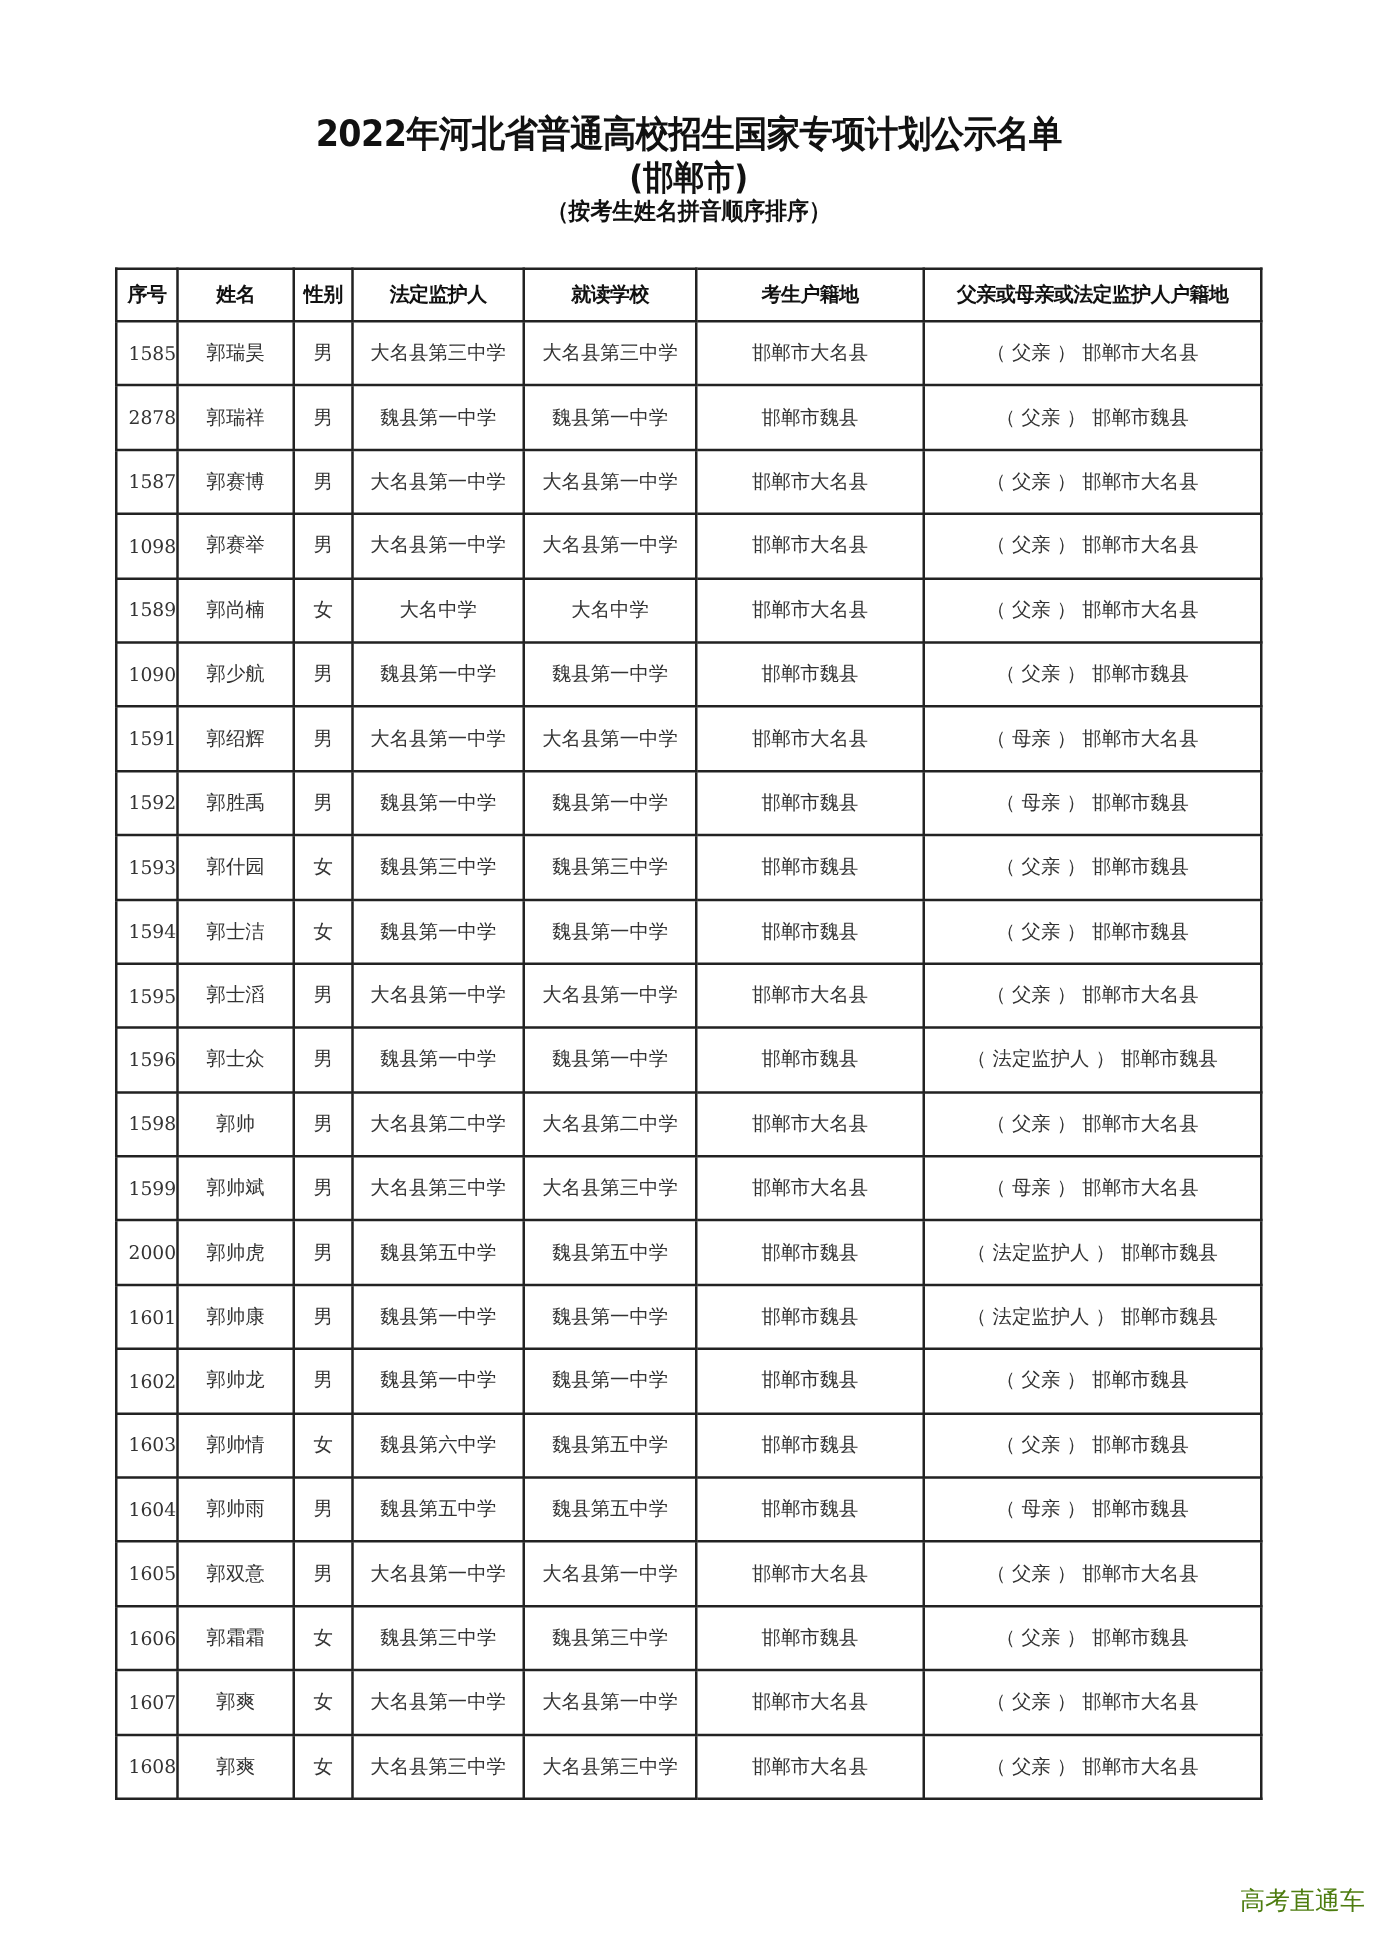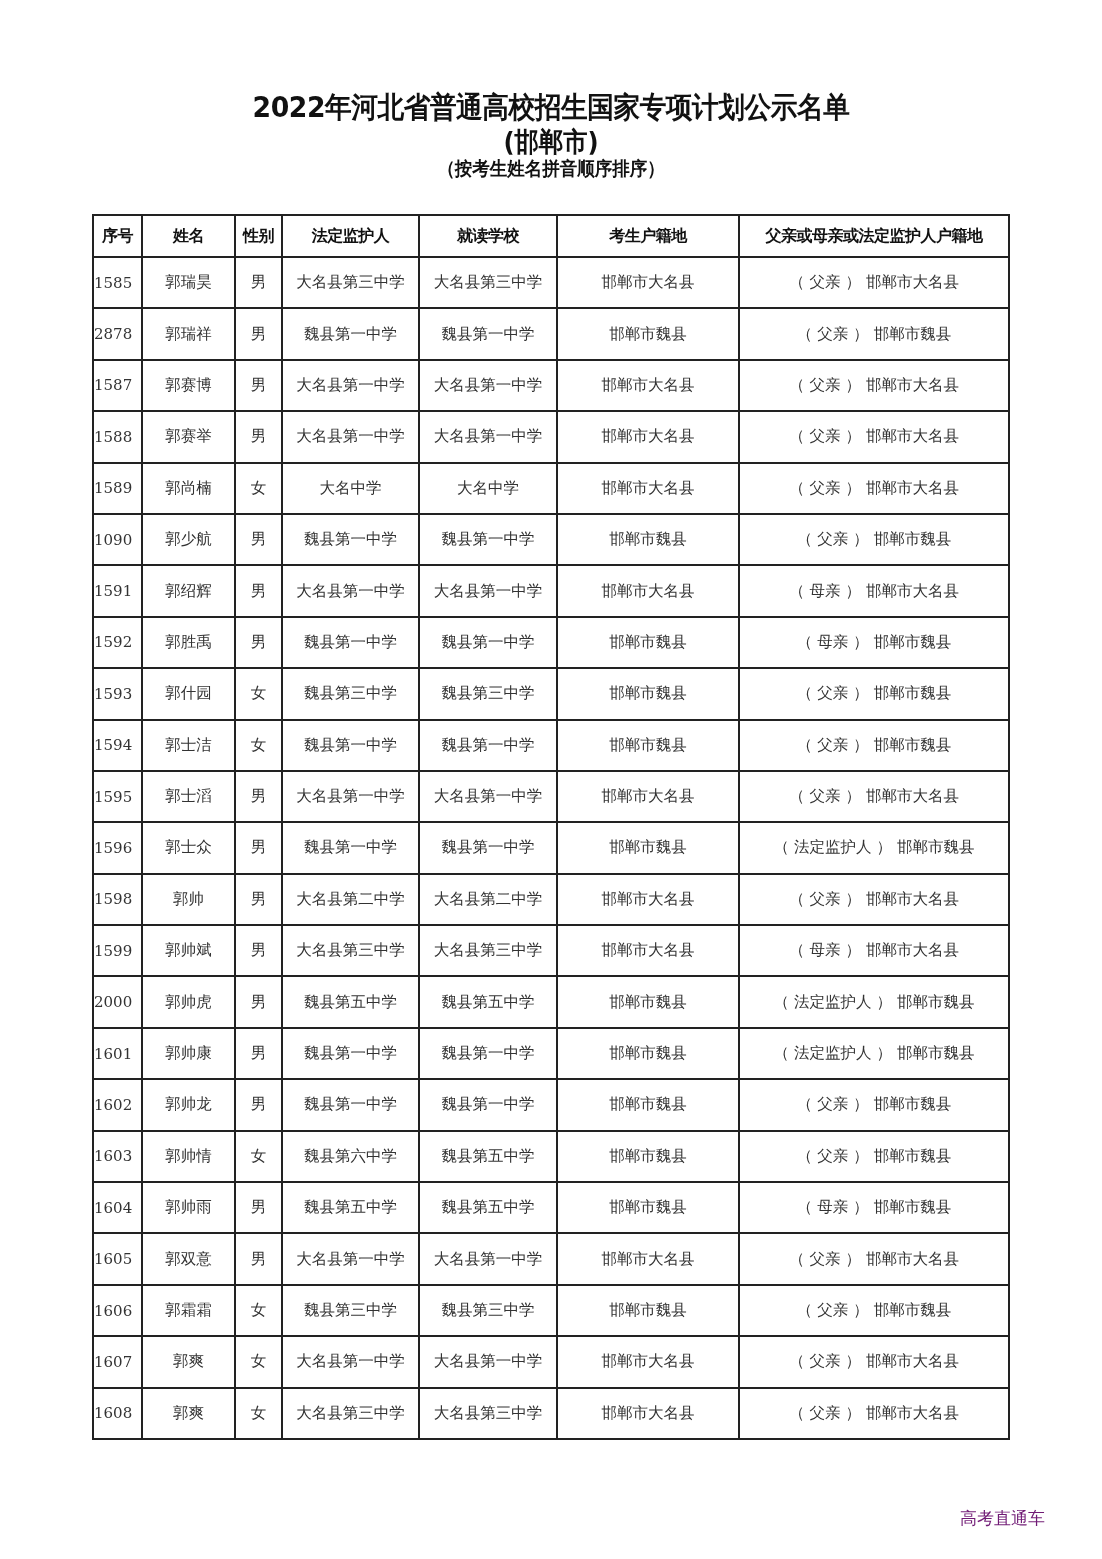--- a/index.html
+++ b/index.html
@@ -7,23 +7,23 @@
          font-family:"DejaVu Serif","Liberation Serif",serif; color:#222; }
   .title { position:absolute; left:0; width:1102px; text-align:center; color:#111;
            font-family:"DejaVu Sans","Liberation Sans",sans-serif; font-weight:bold; }
   .t1 { top:88px; font-size:29px; letter-spacing:-0.5px; transform:scaleX(0.92); }
   .t2 { top:124px; font-size:27px; transform:scaleX(0.9); }
   .t3 { top:156px; font-size:19px; transform:scaleX(0.92); }
   table { position:absolute; left:92px; top:191px; border-collapse:collapse; table-layout:fixed;margin-top:23px; }
   td, th { border:2px solid #222; text-align:center; vertical-align:middle; padding:0; overflow:hidden; white-space:nowrap; }
   th { height:40px; font-family:"DejaVu Sans","Liberation Sans",sans-serif; font-weight:bold; font-size:16px; color:#111; letter-spacing:-0.5px; }
   td { height:49.4px; font-size:15.5px; color:#333; }
-  td.seq { font-size:15px; text-align:left; }
-  .watermark { position:absolute; left:960px; top:1507px; font-family:"DejaVu Sans","Liberation Sans",sans-serif;
-               font-size:17px; color:#701a75; }
+  td.seq { font-size:15px; text-align:right; }
+  .watermark { position:absolute; left:992px; top:1507px; font-family:"DejaVu Sans","Liberation Sans",sans-serif;
+               font-size:20px; color:#4d7c0f; }
 </style>
 </head>
 <body>
 
 <div class="title t1">2022年河北省普通高校招生国家专项计划公示名单</div>
 <div class="title t2">(邯郸市)</div>
 <div class="title t3">（按考生姓名拼音顺序排序）</div>
 
 <table>
   <colgroup>
@@ -68,21 +68,21 @@
       <tr>
         <td class="seq">1587</td>
         <td>郭赛博</td>
         <td>男</td>
         <td>大名县第一中学</td>
         <td>大名县第一中学</td>
         <td>邯郸市大名县</td>
         <td>（ 父亲 ） 邯郸市大名县</td>
       </tr>
       <tr>
-        <td class="seq">1588</td>
+        <td class="seq">1098</td>
         <td>郭赛举</td>
         <td>男</td>
         <td>大名县第一中学</td>
         <td>大名县第一中学</td>
         <td>邯郸市大名县</td>
         <td>（ 父亲 ） 邯郸市大名县</td>
       </tr>
       <tr>
         <td class="seq">1589</td>
         <td>郭尚楠</td>

